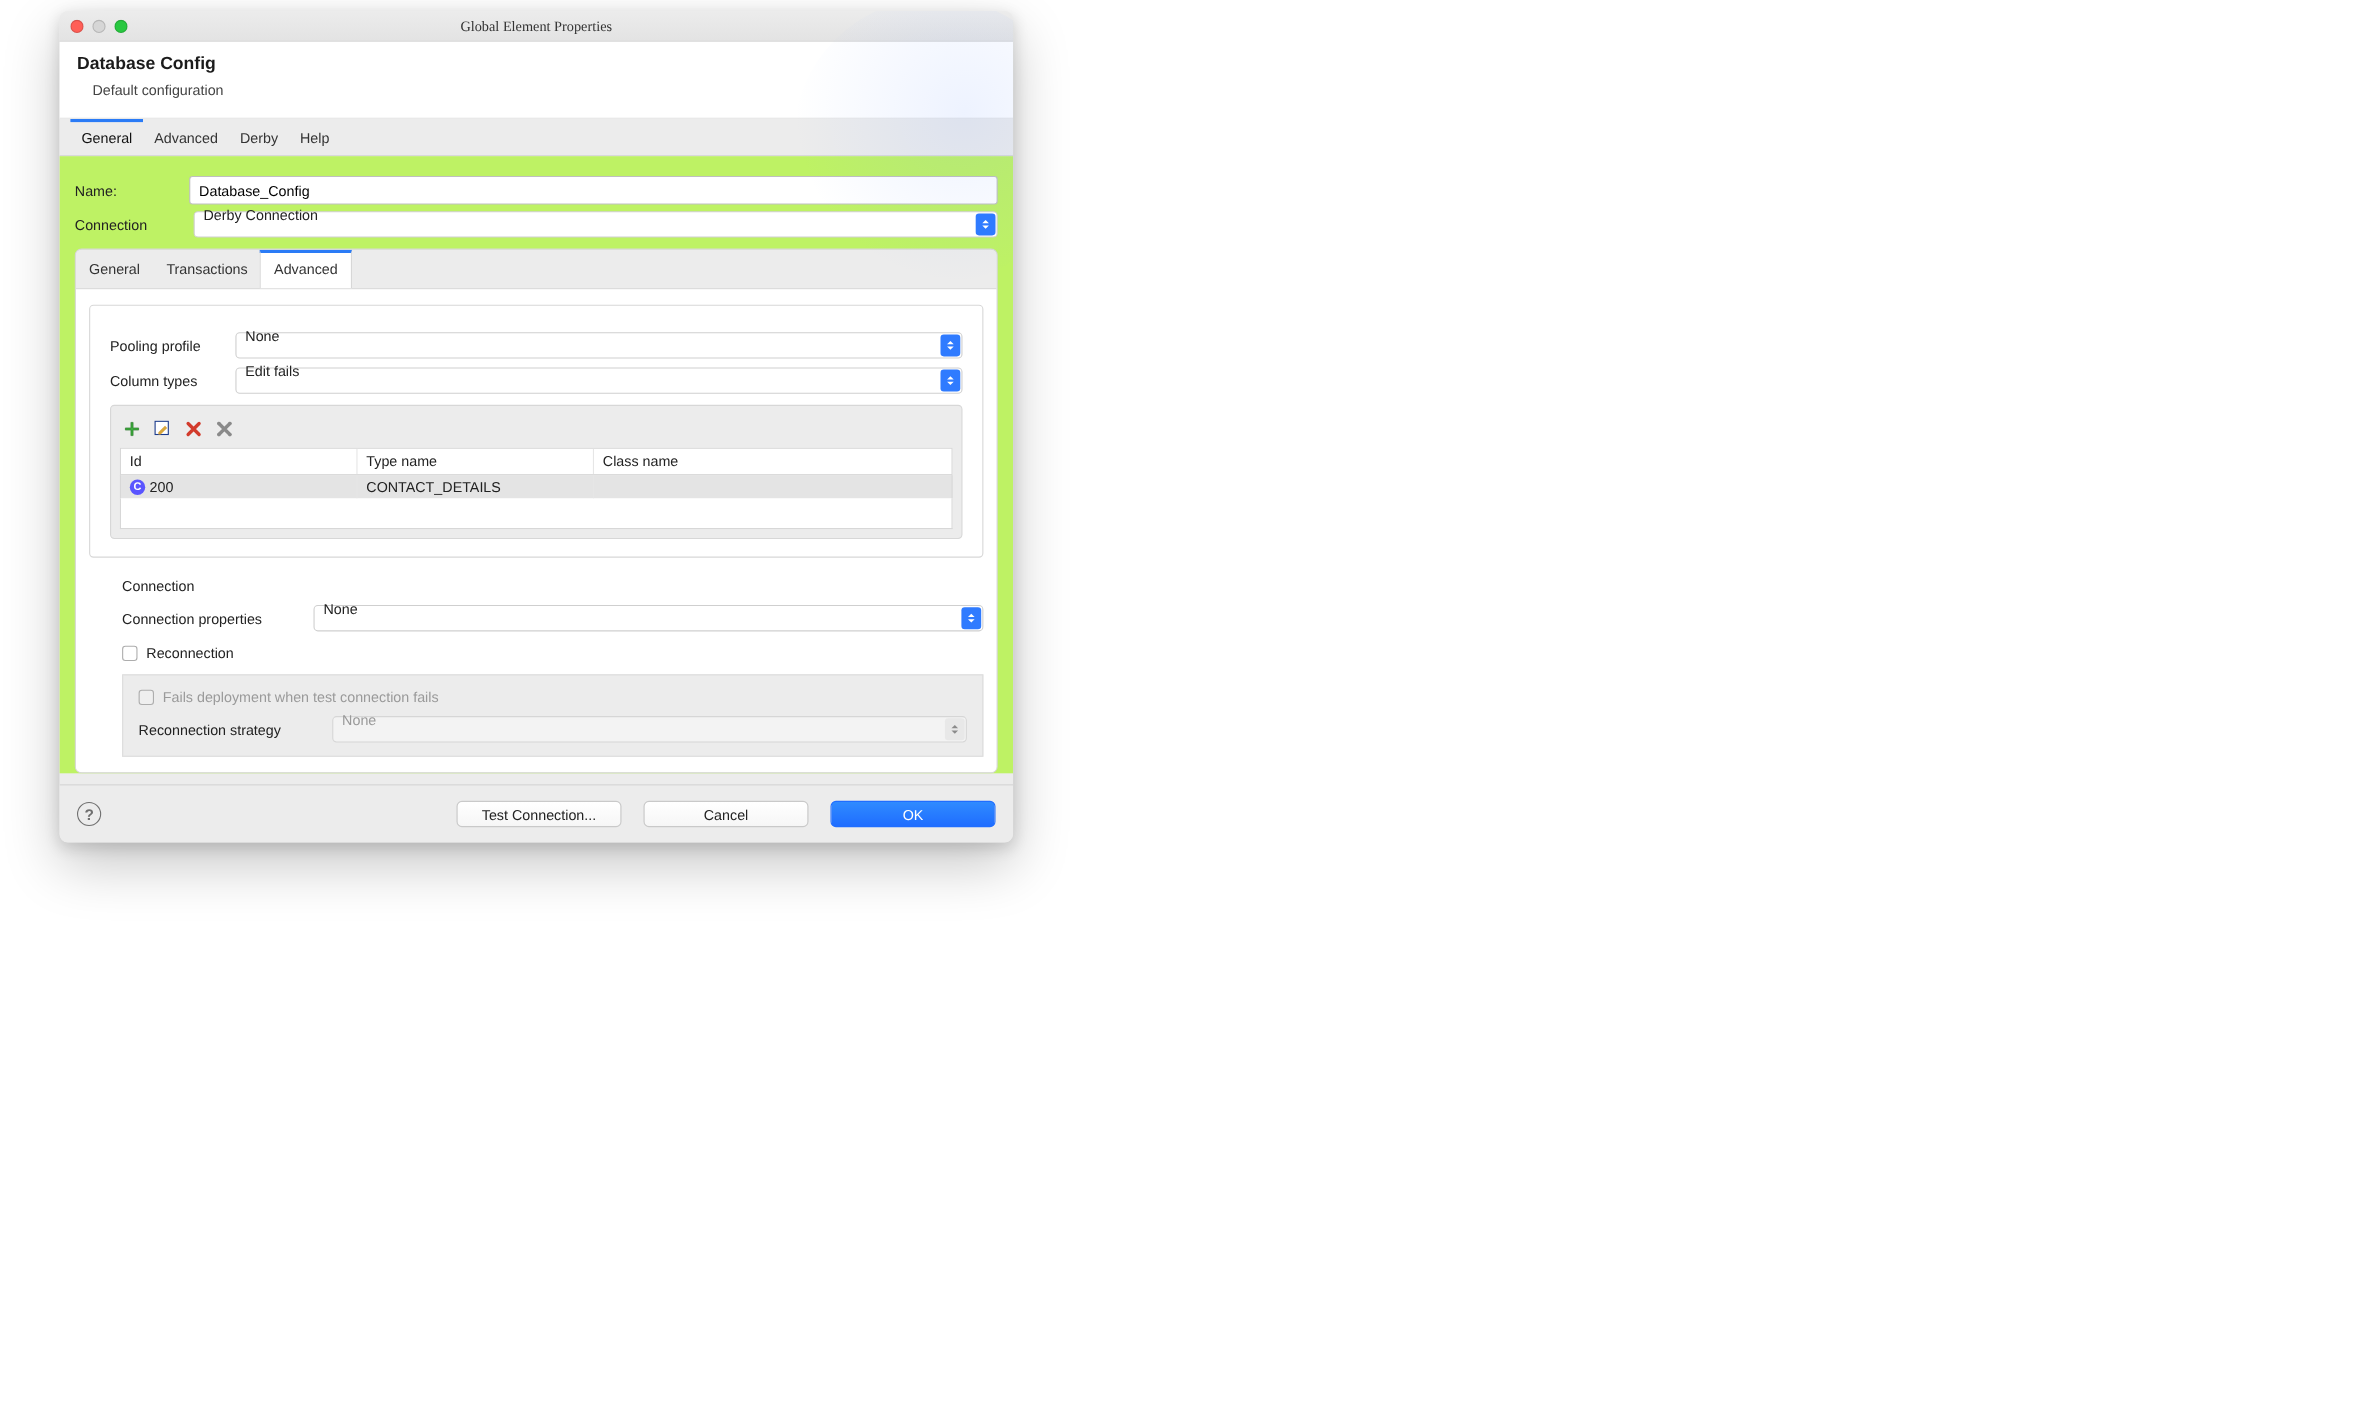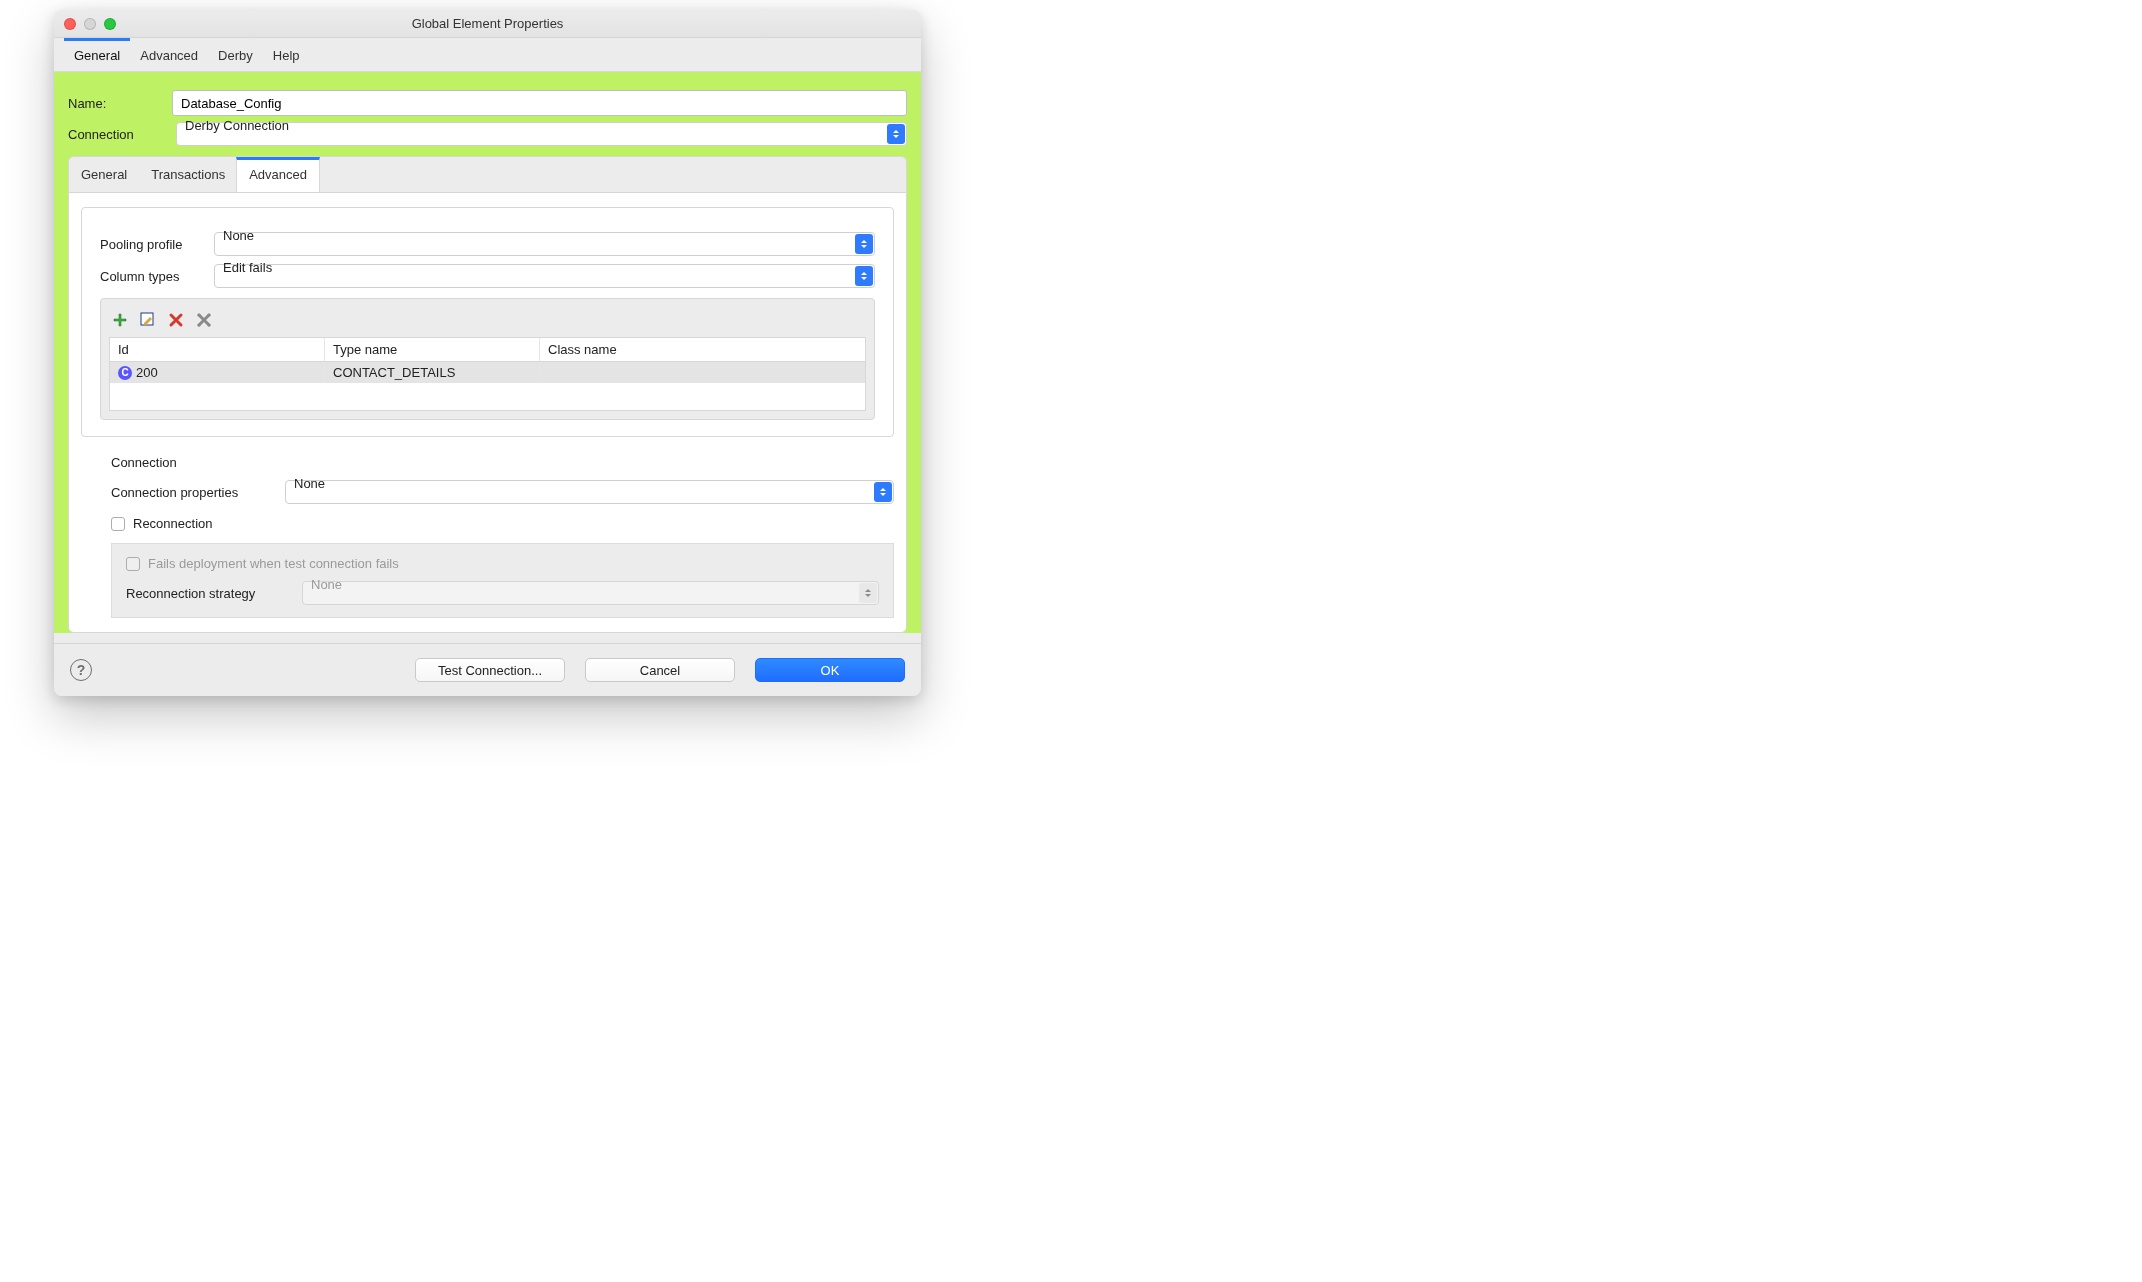--- a/index.html
+++ b/index.html
@@ -18,21 +18,21 @@
     background: linear-gradient(#ececec,#e3e3e3);
     display: flex;
     align-items: center;
     padding: 0 10px;
     position: relative;
     border-bottom: 1px solid #d5d5d5;
   }
   .traffic { display: flex; gap: 8px; }
   .dot { width: 12px; height: 12px; border-radius: 50%; border: 0.5px solid rgba(0,0,0,.15); }
   .dot.red{background:#ff5f57}.dot.gray{background:#d6d6d6}.dot.green{background:#28c840}
-  .title-center { position:absolute; left:0;right:0; text-align:center; font-size:13px; color:#333; pointer-events:none;}
+  .title-center { position:absolute; left:0;right:0; text-align:center; font-size:13px; color:#333; pointer-events:none;font-family:Liberation Serif, serif;}
   .header {
     background: #ffffff;
     padding: 12px 16px 18px 16px;
     position:relative;
     border-bottom:1px solid #e4e4e4;
   }
   .header::after{
     content:"";position:absolute;right:-60px;top:-40px;width:260px;height:260px;border-radius:50%;
     background: radial-gradient(circle at 60% 40%, rgba(120,160,255,.13), rgba(120,160,255,0) 70%);
   }
@@ -111,20 +111,24 @@
 
   <div class="titlebar">
     <div class="traffic">
       <div class="dot red"></div>
       <div class="dot gray"></div>
       <div class="dot green"></div>
     </div>
     <div class="title-center">Global Element Properties</div>
   </div>
 
+  <div class="header">
+    <h1>Database Config</h1>
+    <div class="sub">Default configuration</div>
+  </div>
 
   <div class="tabsbar">
     <div class="tabs1">
       <div class="tab1 active">General</div>
       <div class="tab1">Advanced</div>
       <div class="tab1">Derby</div>
       <div class="tab1">Help</div>
     </div>
   </div>
 

